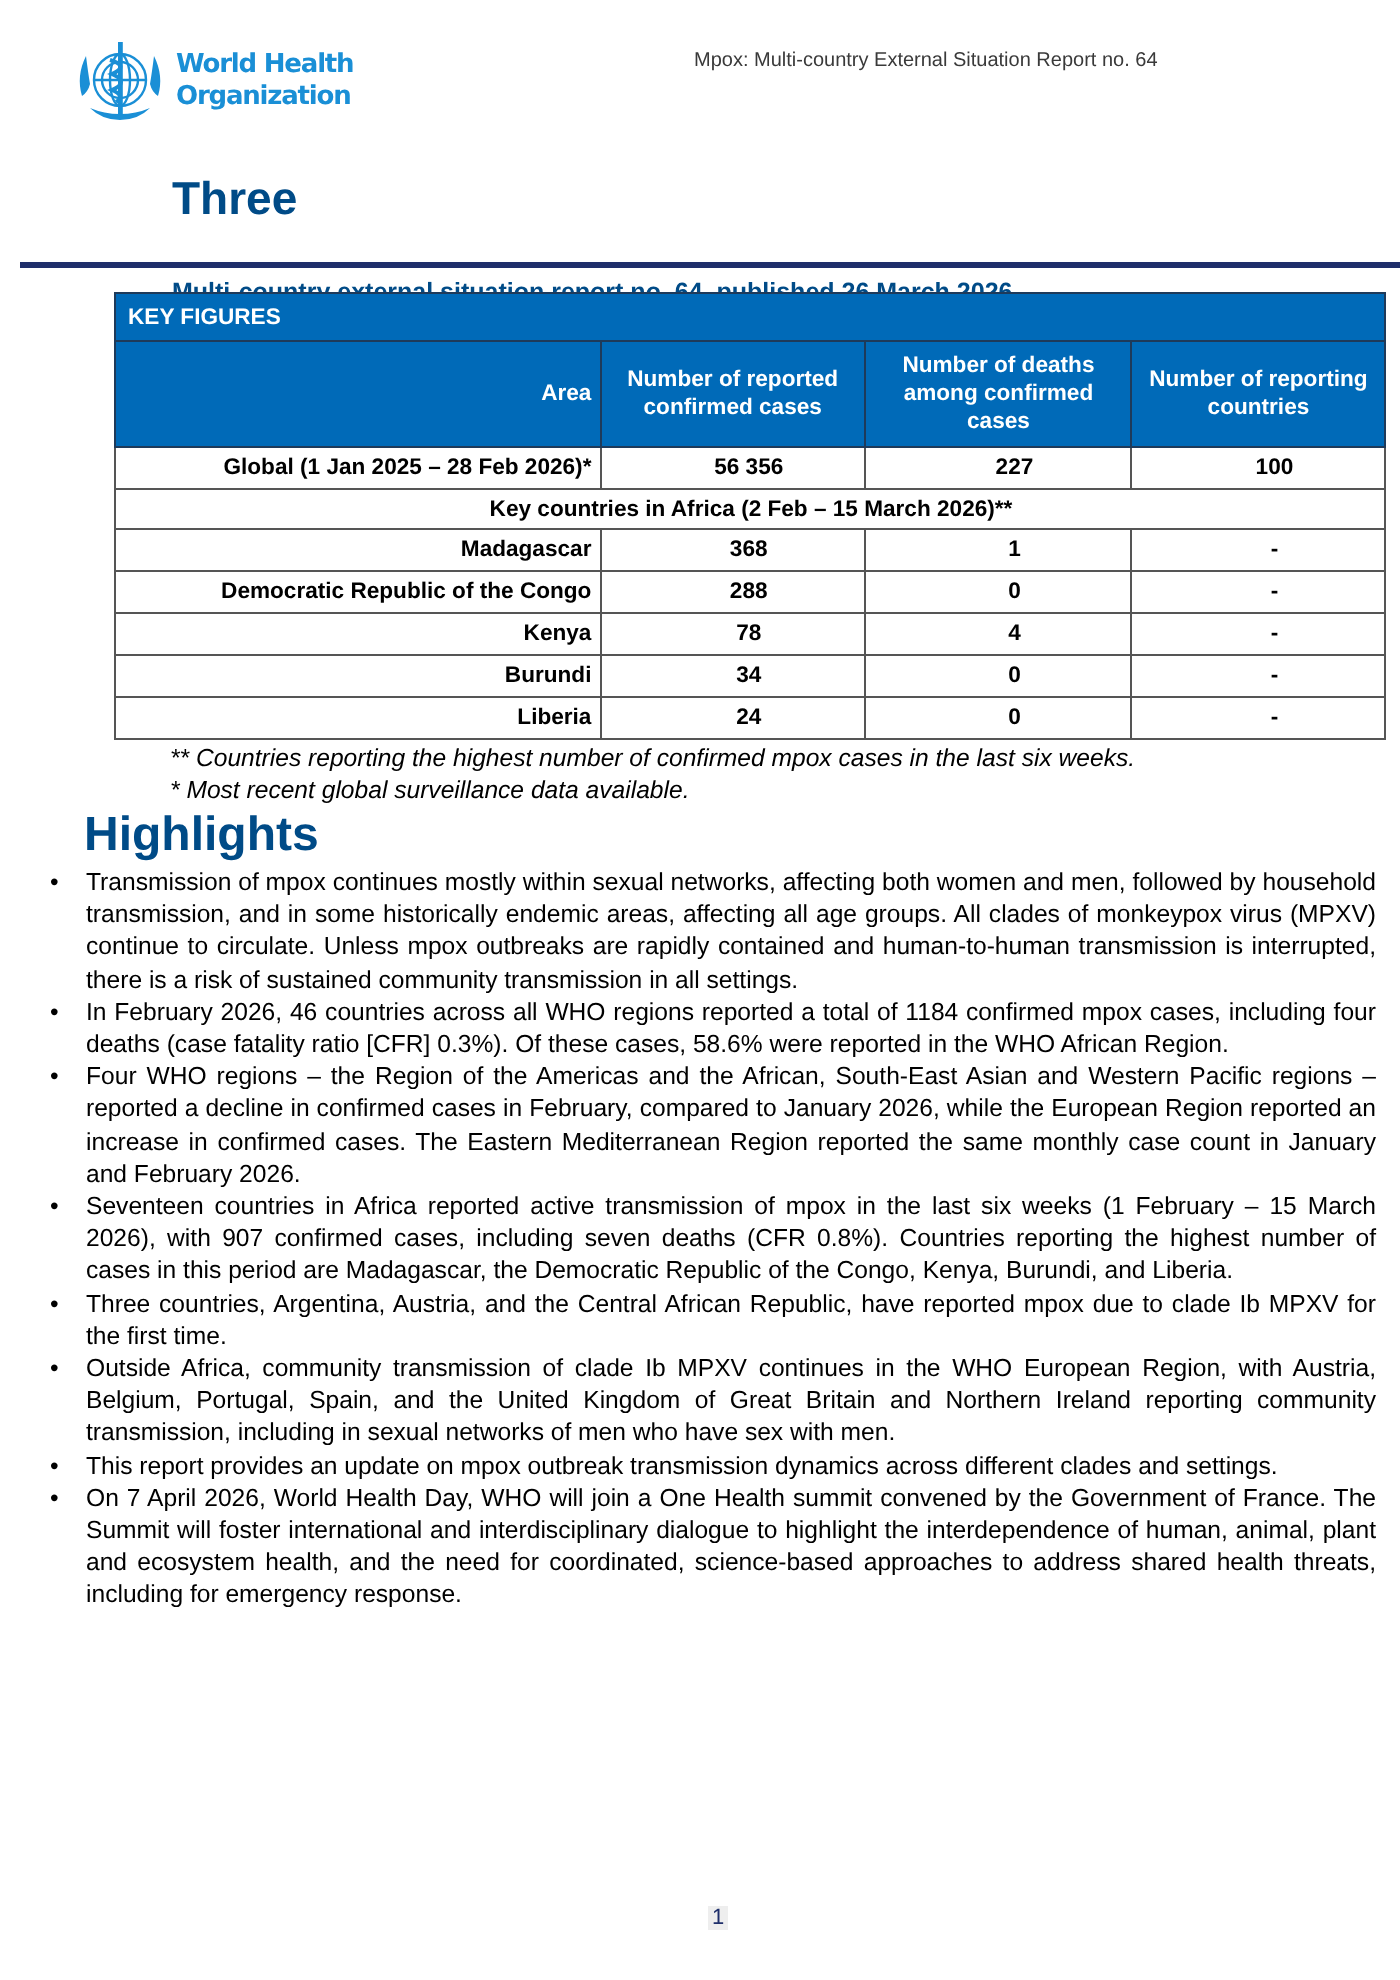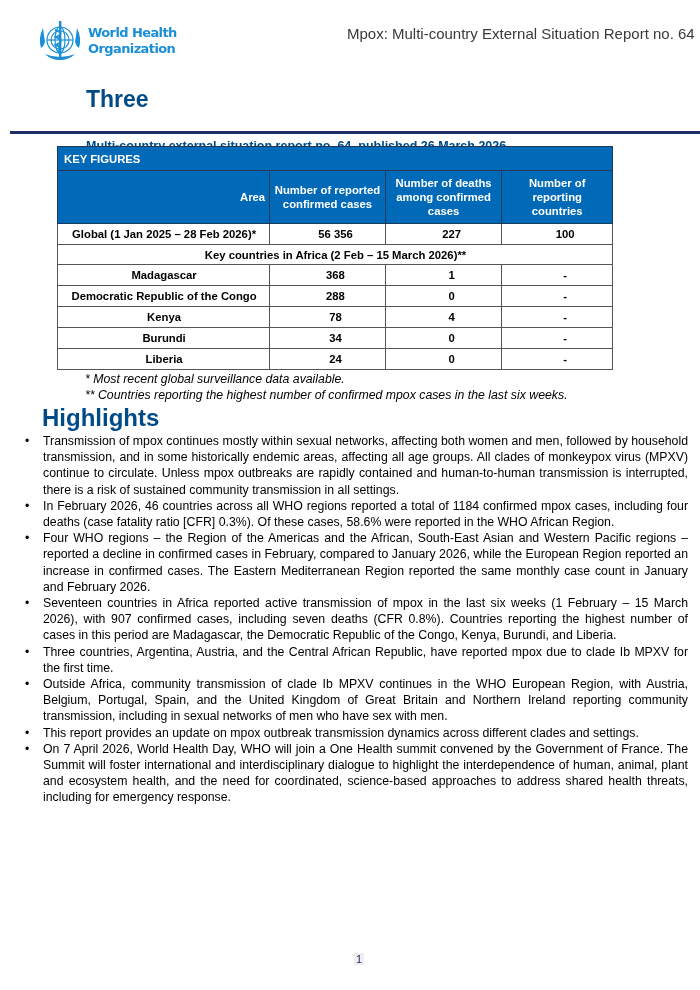--- a/index.html
+++ b/index.html
@@ -3,33 +3,33 @@
 <meta charset="utf-8">
 <style>
   * { box-sizing: border-box; margin: 0; padding: 0; }
   html, body { width: 700px; height: 990px; background: #ffffff; overflow: hidden; }
   body { position: relative; font-family: "Liberation Sans", sans-serif; color: #000; }
 
   .logo { position: absolute; left: 35px; top: 18px; display: flex; align-items: center; }
   .logo-emblem { width: 50px; height: 46px; }
   .logo-text { margin-left: 3px; color: #1a8fd6; font-family: "DejaVu Sans", sans-serif; font-weight: bold; font-size: 13px; line-height: 16px; letter-spacing: -0.6px; }
 
-  .running-header { position: absolute; left: 347px; top: 25px; font-size: 15px; color: #3a3a3a; }
+  .running-header { position: absolute; left: 347px; top: 25px; font-size: 10px; color: #3a3a3a; }
 
   .doc-title { position: absolute; left: 86px; top: 86px; font-size: 23px; font-weight: bold; color: #004b87; }
   .doc-subtitle { position: absolute; left: 86px; top: 115px; font-size: 12.5px; font-weight: bold; color: #004b87; margin-top: 24px; }
   .header-rule { position: absolute; left: 10px; right: 0; top: 131px; height: 3px; background: #1f2f6b; }
 
-  table.kf { position: absolute; left: 57px; top: 146px; width: 556px; border-collapse: collapse; font-size: 11.3px; }
+  table.kf { position: absolute; left: 57px; top: 146px; width: 636px; border-collapse: collapse; font-size: 11.3px; }
   table.kf td, table.kf th { border: 1px solid #555; padding-left: 20px; }
   .kf .hdr-band td { background: #006ab8; color: #fff; font-weight: bold; height: 24px; padding: 2px 6px; text-align: left; border-color: #1e3a5a; }
   .kf .col-hdr th { background: #006ab8; color: #fff; font-weight: bold; height: 53px; padding: 2px 4px; text-align: center; line-height: 14px; border-color: #1e3a5a; }
   .kf .col-hdr th.area { text-align: right; padding-left: 6px; }
   .kf td { height: 21px; padding: 1px 4px; font-weight: bold; text-align: center; }
-  .kf td.label { text-align: center; padding-left: 5px; margin-left: 36px; }
+  .kf td.label { text-align: right; padding-left: 5px; margin-left: 36px; }
   .kf tr.group td { text-align: center; padding-left: 5px; height: 20px; }
 
   .footnotes { position: absolute; left: 85px; top: 371px; font-size: 12.3px; font-style: italic; line-height: 16px; }
 
   .section-title { position: absolute; left: 42px; top: 404px; font-size: 24px; font-weight: bold; color: #004b87; }
 
   ul.highlights { position: absolute; left: 22px; top: 433px; width: 666px; list-style: none; font-size: 12.3px; line-height: 16.2px; text-align: justify; }
   ul.highlights li { position: relative; padding-left: 21px; margin-bottom: 0px; }
   ul.highlights li .bullet { position: absolute; left: 3px; top: 0; }
 
@@ -120,22 +120,22 @@
   <tr>
     <td class="label">Liberia</td>
     <td>24</td>
     <td>0</td>
     <td>-</td>
   </tr>
 </tbody>
   </table>
 
 <div class="footnotes">
+  <div>** Countries reporting the highest number of confirmed mpox cases in the last six weeks.</div>
   <div>* Most recent global surveillance data available.</div>
-  <div>** Countries reporting the highest number of confirmed mpox cases in the last six weeks.</div>
 </div>
 
 <h2 class="section-title">Highlights</h2>
 
 <ul class="highlights">
   <li><span class="bullet">•</span><span>Transmission of mpox continues mostly within sexual networks, affecting both women and men, followed by household transmission, and in some historically endemic areas, affecting all age groups. All clades of monkeypox virus (MPXV) continue to circulate. Unless mpox outbreaks are rapidly contained and human-to-human transmission is interrupted, there is a risk of sustained community transmission in all settings.</span></li>
   <li><span class="bullet">•</span><span>In February 2026, 46 countries across all WHO regions reported a total of 1184 confirmed mpox cases, including four deaths (case fatality ratio [CFR] 0.3%). Of these cases, 58.6% were reported in the WHO African Region.</span></li>
   <li><span class="bullet">•</span><span>Four WHO regions – the Region of the Americas and the African, South-East Asian and Western Pacific regions – reported a decline in confirmed cases in February, compared to January 2026, while the European Region reported an increase in confirmed cases. The Eastern Mediterranean Region reported the same monthly case count in January and February 2026.</span></li>
   <li><span class="bullet">•</span><span>Seventeen countries in Africa reported active transmission of mpox in the last six weeks (1 February – 15 March 2026), with 907 confirmed cases, including seven deaths (CFR 0.8%). Countries reporting the highest number of cases in this period are Madagascar, the Democratic Republic of the Congo, Kenya, Burundi, and Liberia.</span></li>
   <li><span class="bullet">•</span><span>Three countries, Argentina, Austria, and the Central African Republic, have reported mpox due to clade Ib MPXV for the first time.</span></li>

